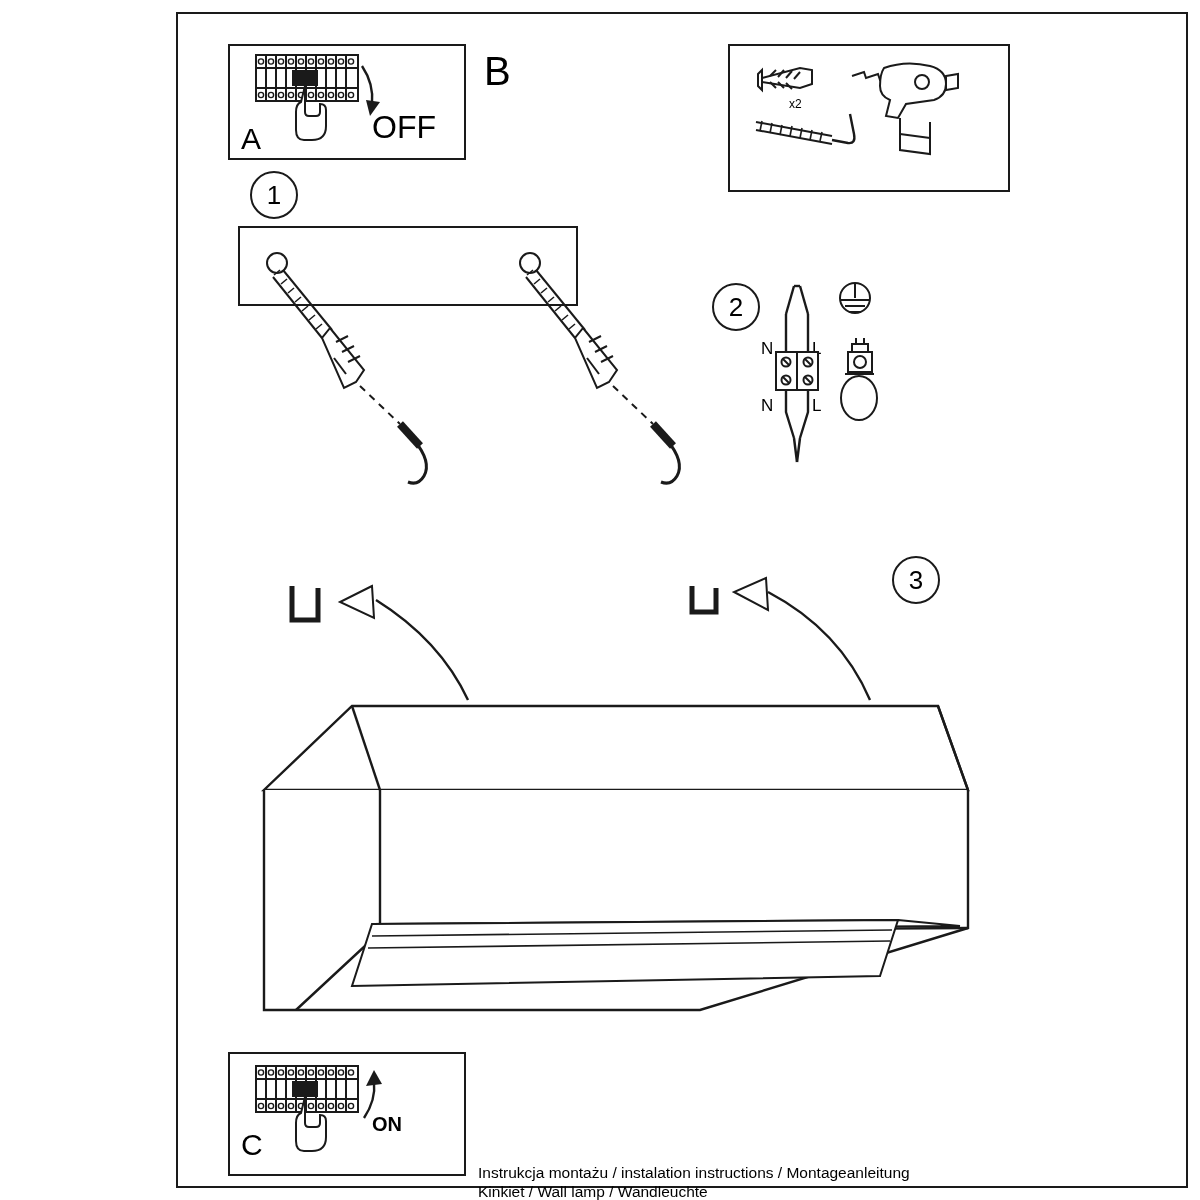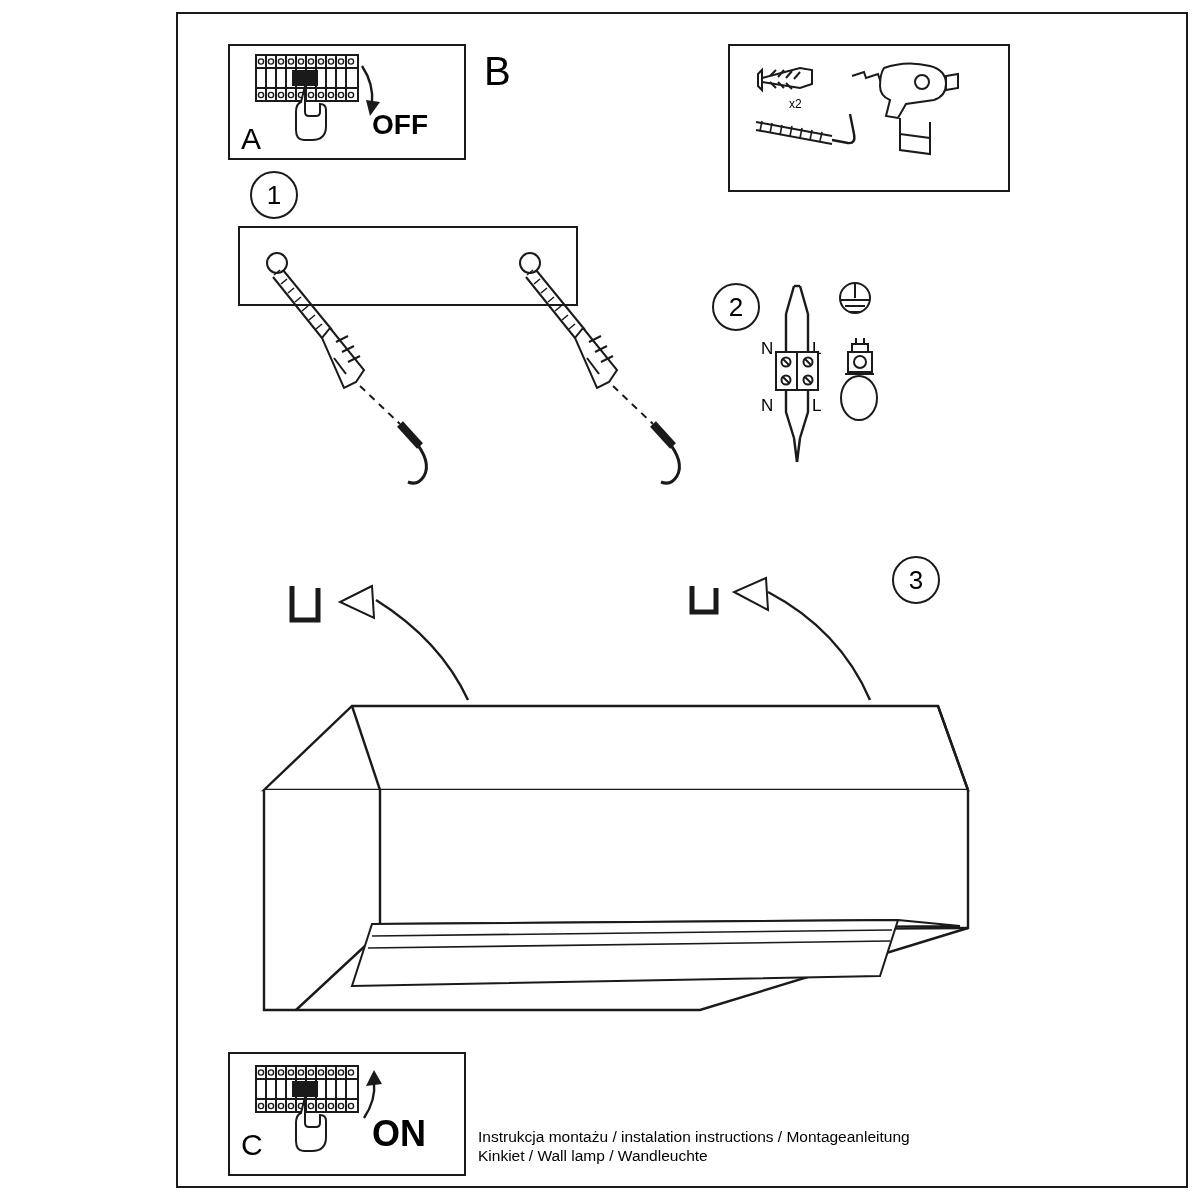--- a/index.html
+++ b/index.html
@@ -59,20 +59,21 @@
     align-items: center;
     justify-content: center;
     font-size: 26px;
     background: #ffffff;
   }
   .footer-text {
     position: absolute;
     font-size: 15.5px;
     line-height: 25px;
     color: #000;
+    margin-top: 36px;
   }
   svg { display: block; }
   .svg-layer {
     position: absolute;
     left: 0;
     top: 0;
     width: 1200px;
     height: 1200px;
     pointer-events: none;
   }
@@ -90,22 +91,22 @@
   <div class="box" style="left:728px; top:44px; width:282px; height:148px;"></div>
 
   <div class="box" style="left:228px; top:1052px; width:238px; height:124px;"></div>
 
   <div class="box" style="left:238px; top:226px; width:340px; height:80px;"></div>
 
   <div class="label med-letter" style="left:241px; top:122px;">A</div>
   <div class="label big-letter" style="left:484px; top:49px;">B</div>
   <div class="label med-letter" style="left:241px; top:1128px;">C</div>
 
-  <div class="label" style="left:372px; top:109px; font-size:28px; font-weight:bold;">OFF</div>
-  <div class="label" style="left:372px; top:1113px; font-size:36px; font-weight:bold;">ON</div>
+  <div class="label" style="left:372px; top:109px; font-size:32px; font-weight:normal;">OFF</div>
+  <div class="label" style="left:372px; top:1113px; font-size:20px; font-weight:bold;">ON</div>
 
   <div class="label" style="left:789px; top:97px; font-size:12px;">x2</div>
 
   <div class="circle-num" style="left:250px; top:171px;">
     <span>1</span>
   </div>
   <div class="circle-num" style="left:712px; top:283px;">
     <span>2</span>
   </div>
   <div class="circle-num" style="left:892px; top:556px;">

